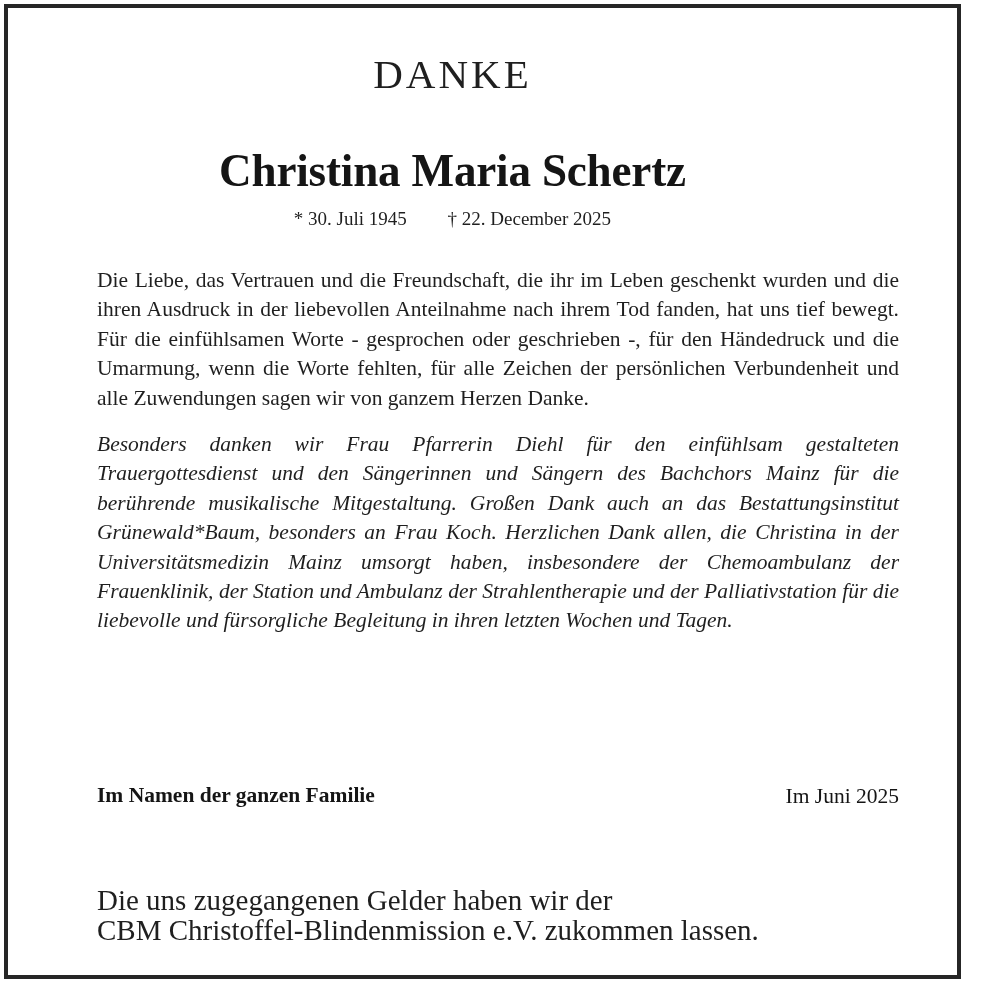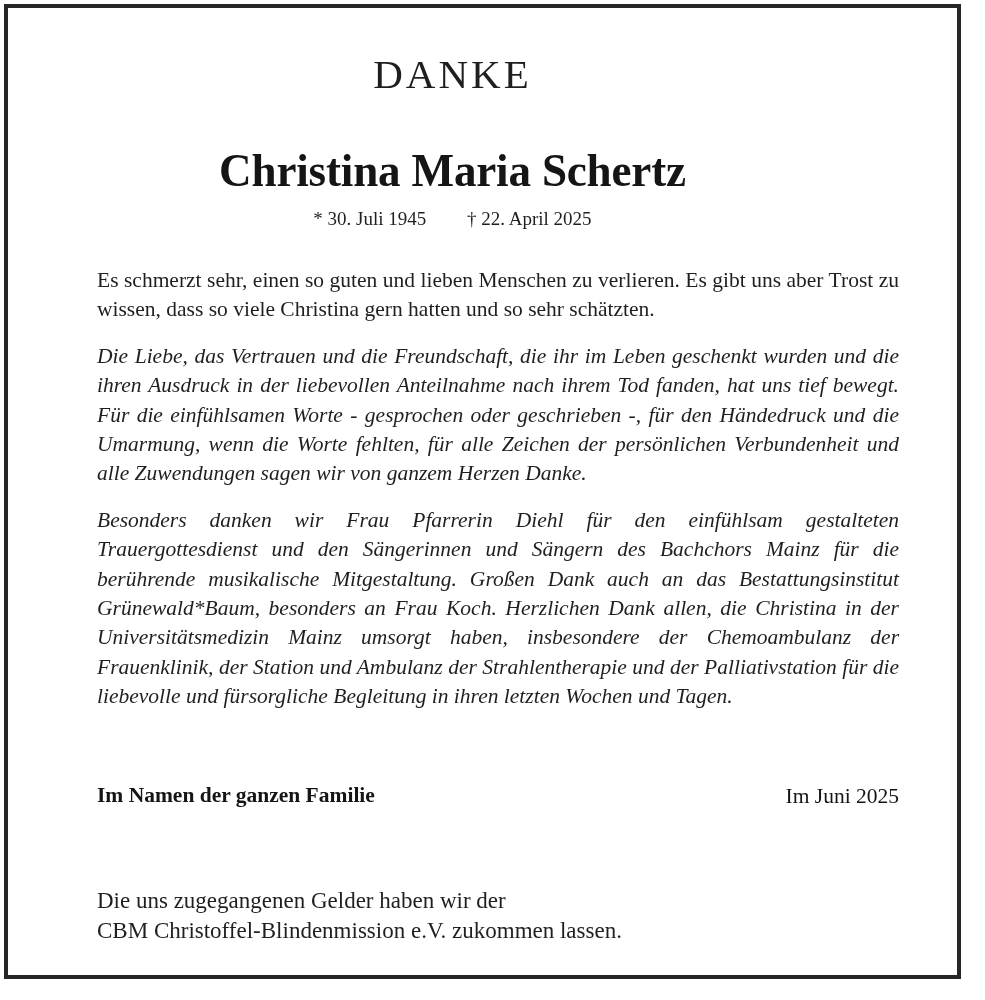--- a/index.html
+++ b/index.html
@@ -117,43 +117,42 @@
     white-space: nowrap;
     padding-top: 2px;
   }
 
   
   .donation-note {
     position: absolute;
     left: 89px;
     top: 878px;
     width: 802px;
-    font-size: 23px;
+    font-size: 29px;
     line-height: 29.5px;
     color: #1f1f1f;
   }
   .donation-note div { white-space: nowrap; }
 </style>
 </head>
 <body>
 
 <div class="notice-frame">
   <div class="inner">
 
     <div class="danke">DANKE</div>
 
     <div class="deceased-name">Christina Maria Schertz</div>
 
     <div class="dates-row">
       <span class="date-birth">* 30. Juli 1945</span>
-      <span class="date-death">† 22. April 2025</span>
+      <span class="date-death">† 22. December 2025</span>
     </div>
 
     <div class="body-block">
-      <p class="para first-para">Es schmerzt sehr, einen so guten und lieben Menschen zu verlieren. Es gibt uns aber Trost zu wissen, dass so viele Christina gern hatten und so sehr schätzten.</p>
       <p class="para">Die Liebe, das Vertrauen und die Freundschaft, die ihr im Leben geschenkt wurden und die ihren Ausdruck in der liebevollen Anteilnahme nach ihrem Tod fanden, hat uns tief bewegt. Für die einfühlsamen Worte - gesprochen oder geschrieben -, für den Händedruck und die Umarmung, wenn die Worte fehlten, für alle Zeichen der persönlichen Verbundenheit und alle Zuwendungen sagen wir von ganzem Herzen Danke.</p>
       <p class="para">Besonders danken wir Frau Pfarrerin Diehl für den einfühlsam gestalteten Trauergottesdienst und den Sängerinnen und Sängern des Bachchors Mainz für die berührende musikalische Mitgestaltung. Großen Dank auch an das Bestattungsinstitut Grünewald*Baum, besonders an Frau Koch. Herzlichen Dank allen, die Christina in der Universitätsmedizin Mainz umsorgt haben, insbesondere der Chemoambulanz der Frauenklinik, der Station und Ambulanz der Strahlentherapie und der Palliativstation für die liebevolle und fürsorgliche Begleitung in ihren letzten Wochen und Tagen.</p>
     </div>
 
     <div class="signature-row">
       <div class="signature-left">
         <div>Im Namen der ganzen Familie</div>
       </div>
       <div class="signature-right">Im Juni 2025</div>
     </div>

